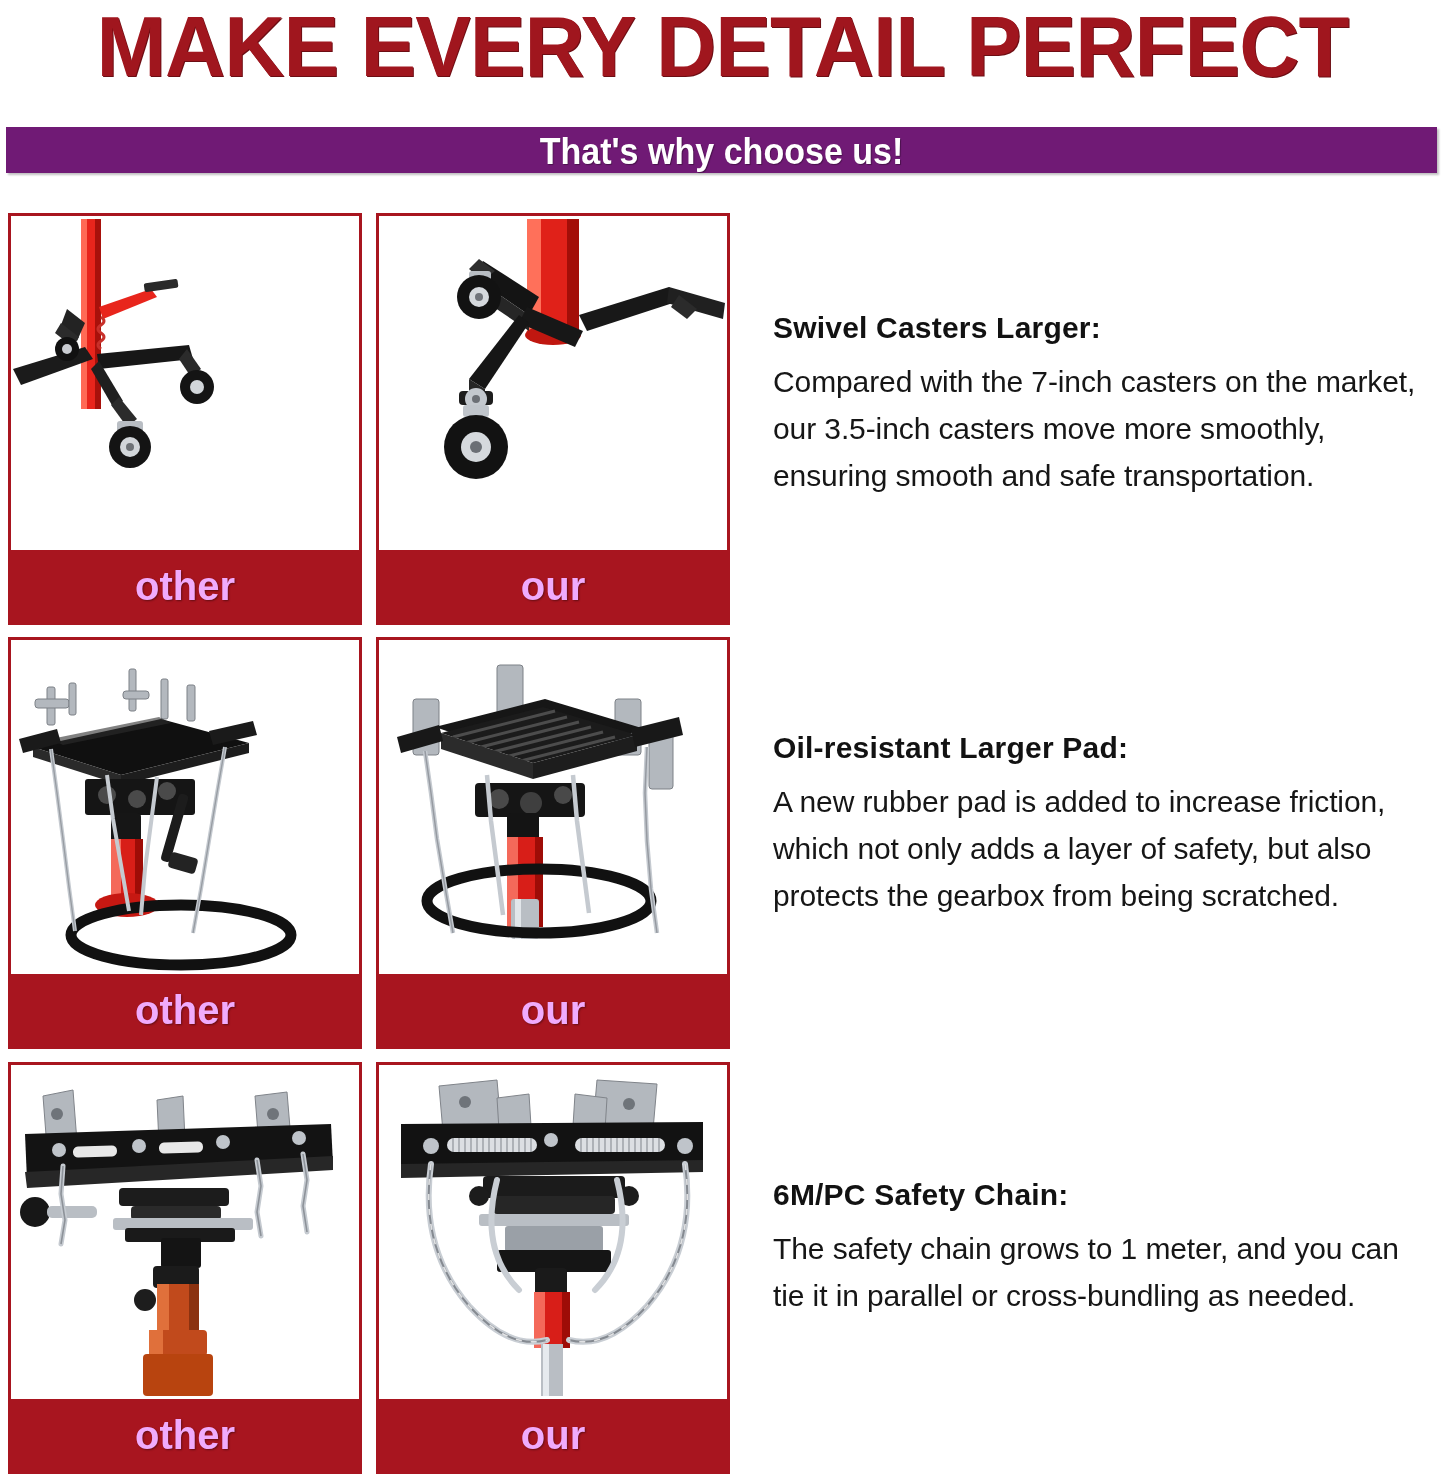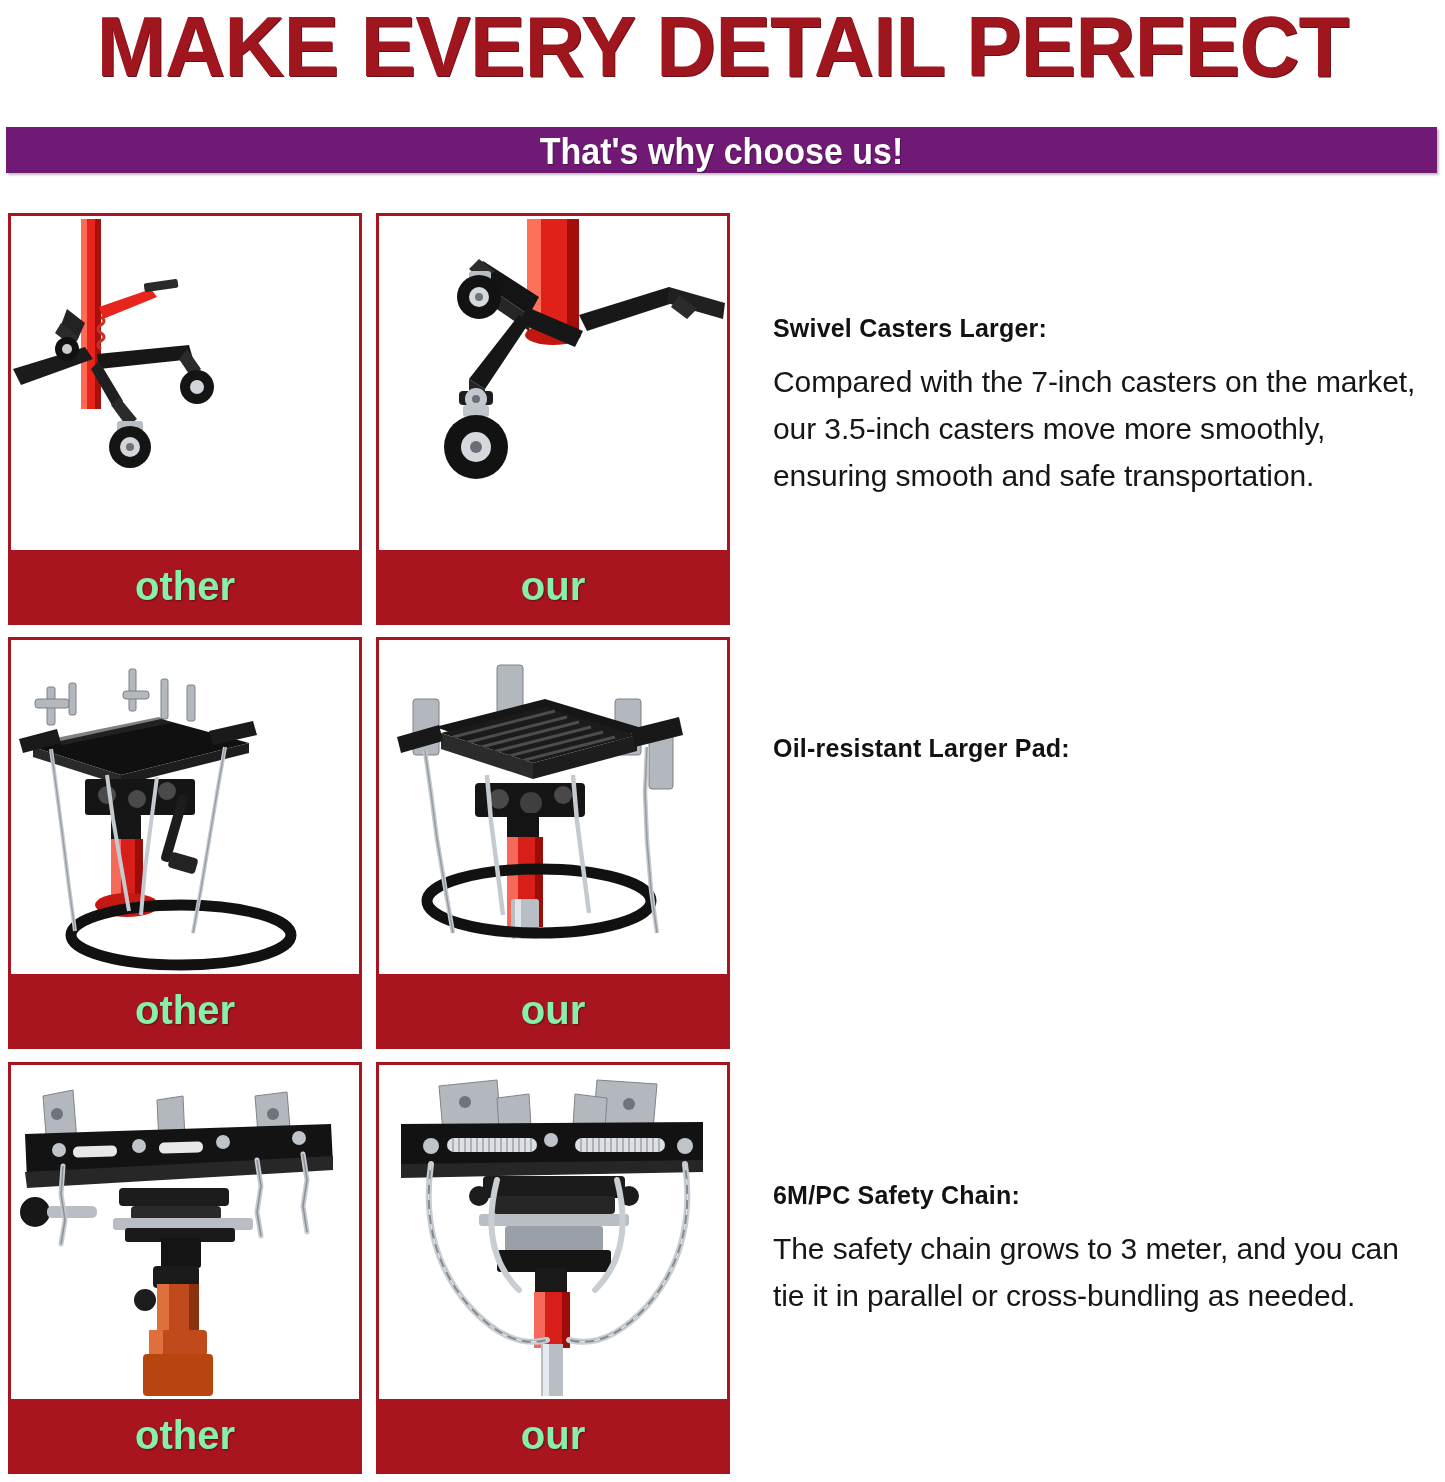--- a/index.html
+++ b/index.html
@@ -63,21 +63,21 @@
     overflow:hidden;
   }
   .panel-photo{
     position:absolute;left:0;top:0;right:0;height:334px;
     background:#ffffff;
     overflow:hidden;
   }
   .panel-caption{
     position:absolute;left:0;right:0;bottom:0;height:72px;
     background:#A8151F;
-    color:#86efac;
+    color:#f0abfc;
     font-family:"Liberation Sans Narrow","Liberation Sans",sans-serif;
     font-weight:bold;font-size:40px;
     line-height:72px;
     text-align:center;
     text-shadow:1px 1px 2px rgba(0,0,0,.4);
   }
 
   .panel-photo svg{position:absolute;left:0;top:0;width:100%;height:100%;}
 
   
@@ -86,21 +86,21 @@
   }
   .feature-block{position:absolute;left:0;width:655px;}
   .feature-block.fb-1{top:93px;}
   .feature-block.fb-2{top:513px;}
   .feature-block.fb-3{top:960px;}
 
   .feature-heading{
     color:#121212;
     font-family:"Liberation Sans Narrow","Liberation Sans",sans-serif;
     font-weight:bold;
-    font-size:25px;
+    font-size:30px;
     line-height:44px;
     margin:0 0 8px 0;
     letter-spacing:0.2px;
   }
   .feature-body{
     color:#161616;
     font-family:"Liberation Sans",sans-serif;
     font-weight:normal;
     font-size:30px;
     line-height:47px;
@@ -439,19 +439,20 @@
 
 <div id="text-column">
 
   <div class="feature-block fb-1">
     <p class="feature-heading">Swivel Casters Larger:</p>
     <p class="feature-body">Compared with the 7-inch casters on the market, our 3.5-inch casters move more smoothly, ensuring smooth and safe transportation.</p>
   </div>
 
   <div class="feature-block fb-2">
     <p class="feature-heading">Oil-resistant Larger Pad:</p>
+    <p class="feature-body">A new rubber pad is added to increase friction, which not only adds a layer of safety, but also protects the gearbox from being scratched.</p>
   </div>
 
   <div class="feature-block fb-3">
     <p class="feature-heading">6M/PC Safety Chain:</p>
-    <p class="feature-body">The safety chain grows to 3 meter, and you can tie it in parallel or cross-bundling as needed.</p>
+    <p class="feature-body">The safety chain grows to 1 meter, and you can tie it in parallel or cross-bundling as needed.</p>
   </div>
 </div>
 
 </body></html>

